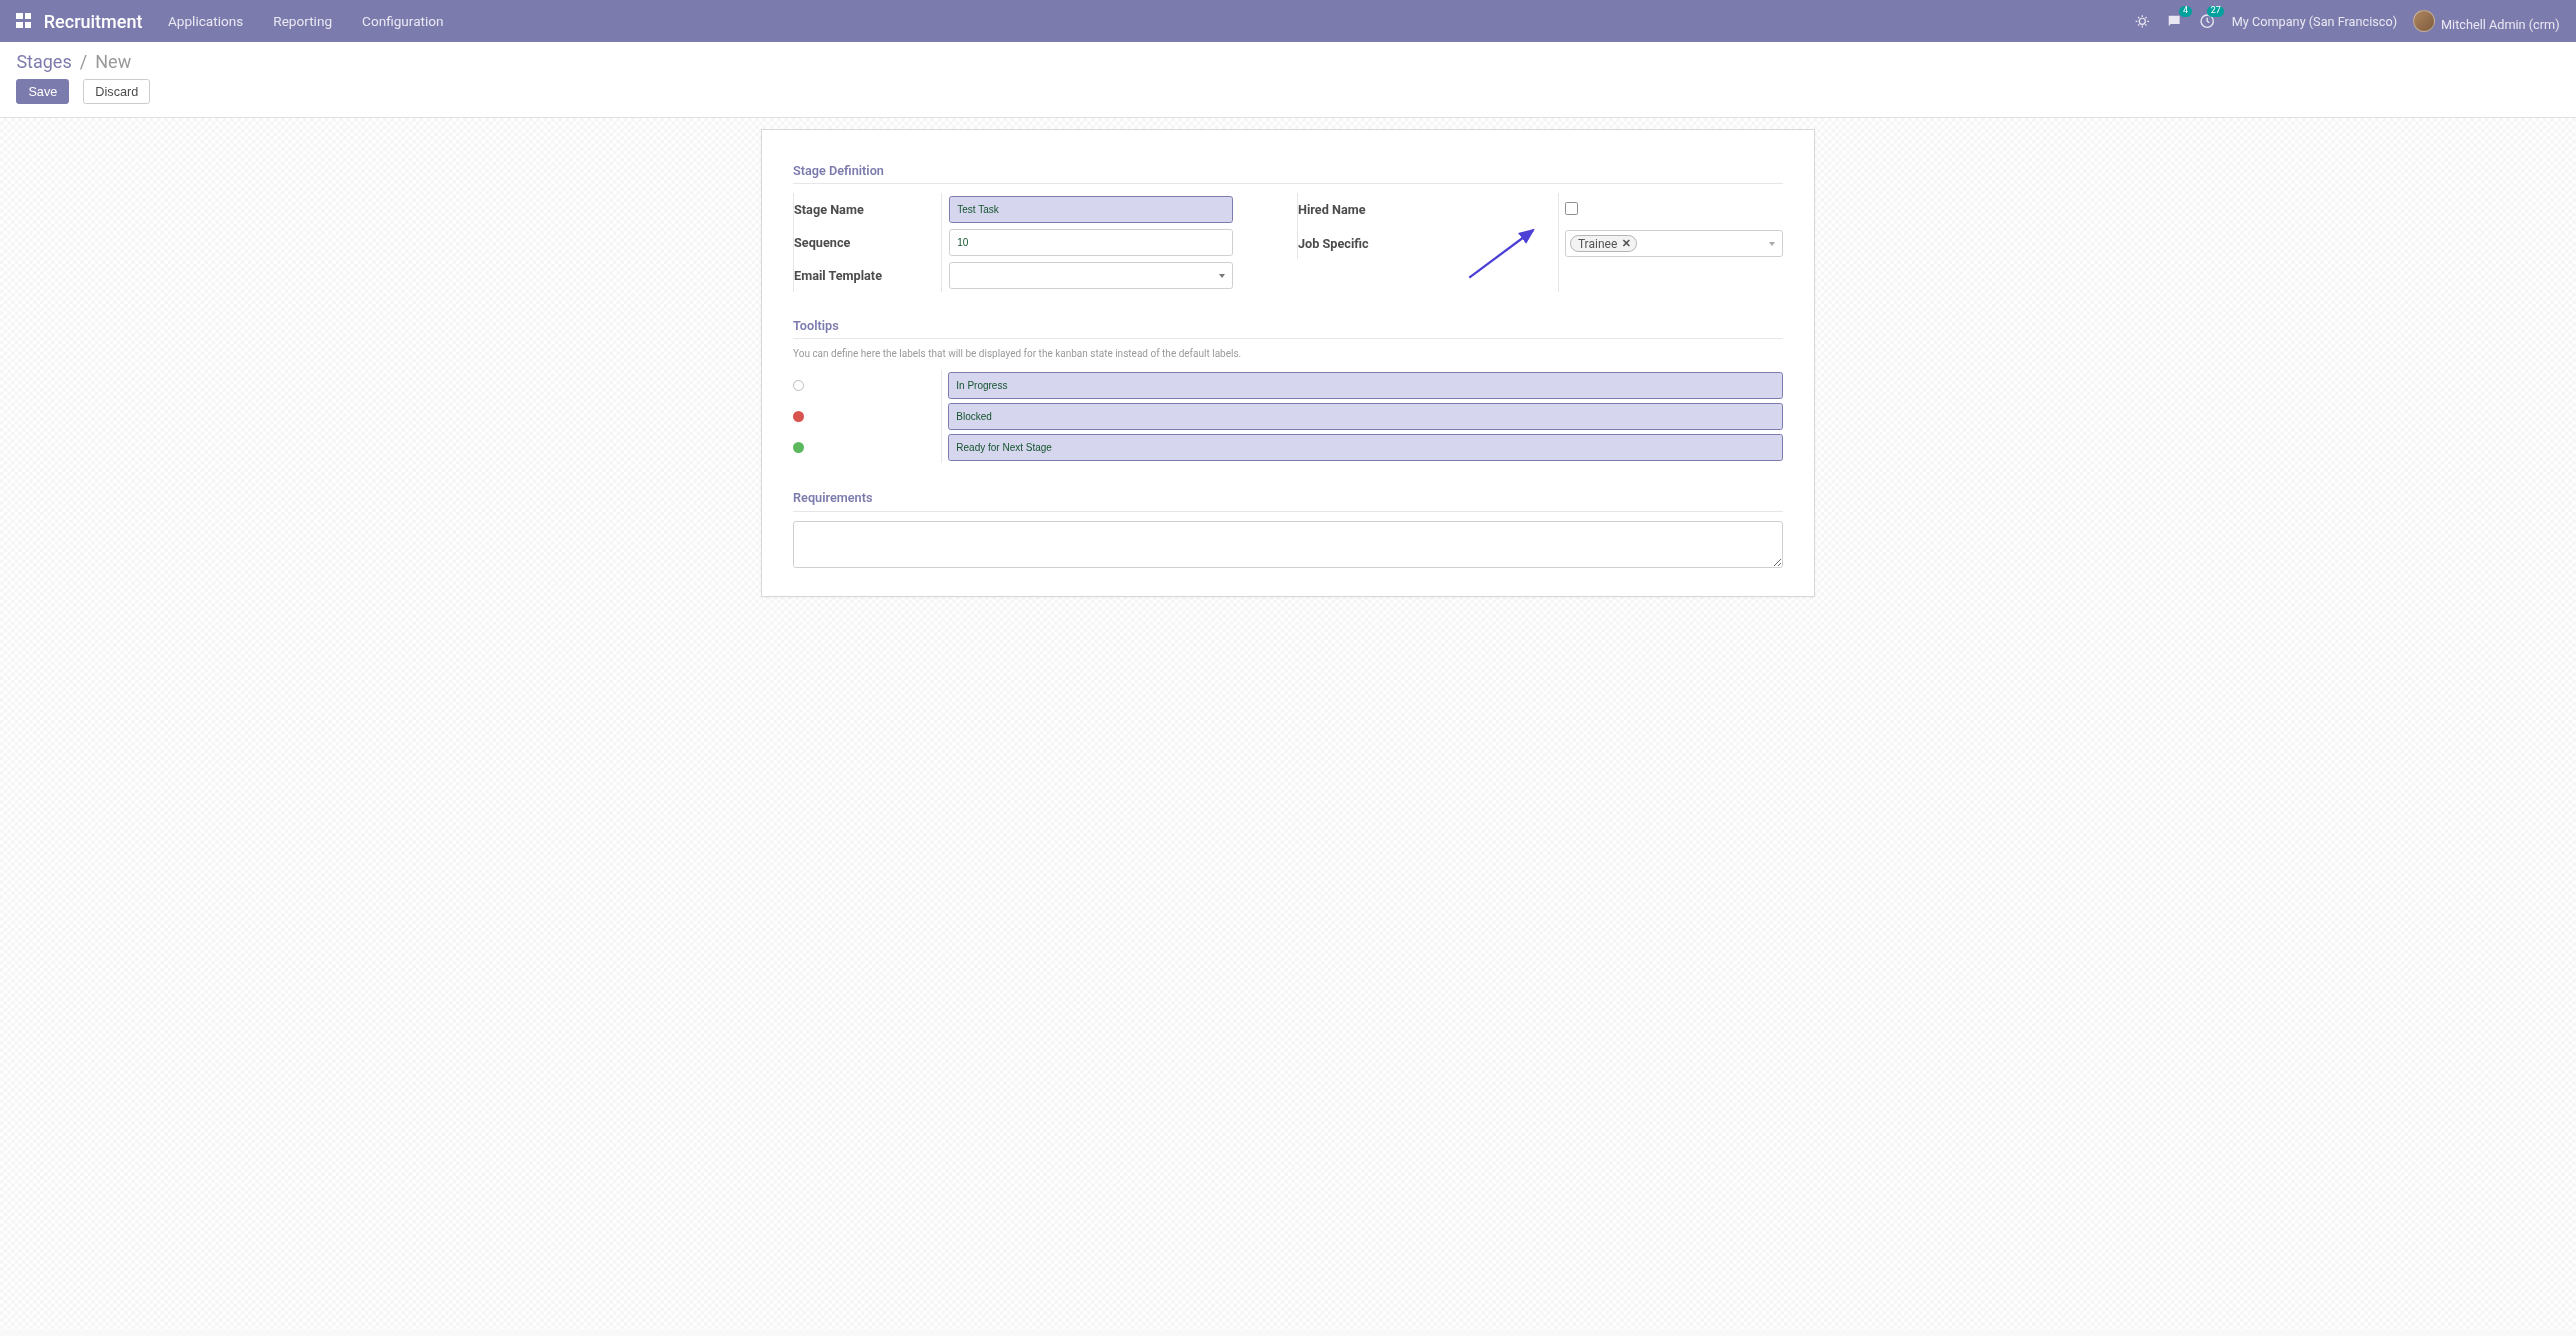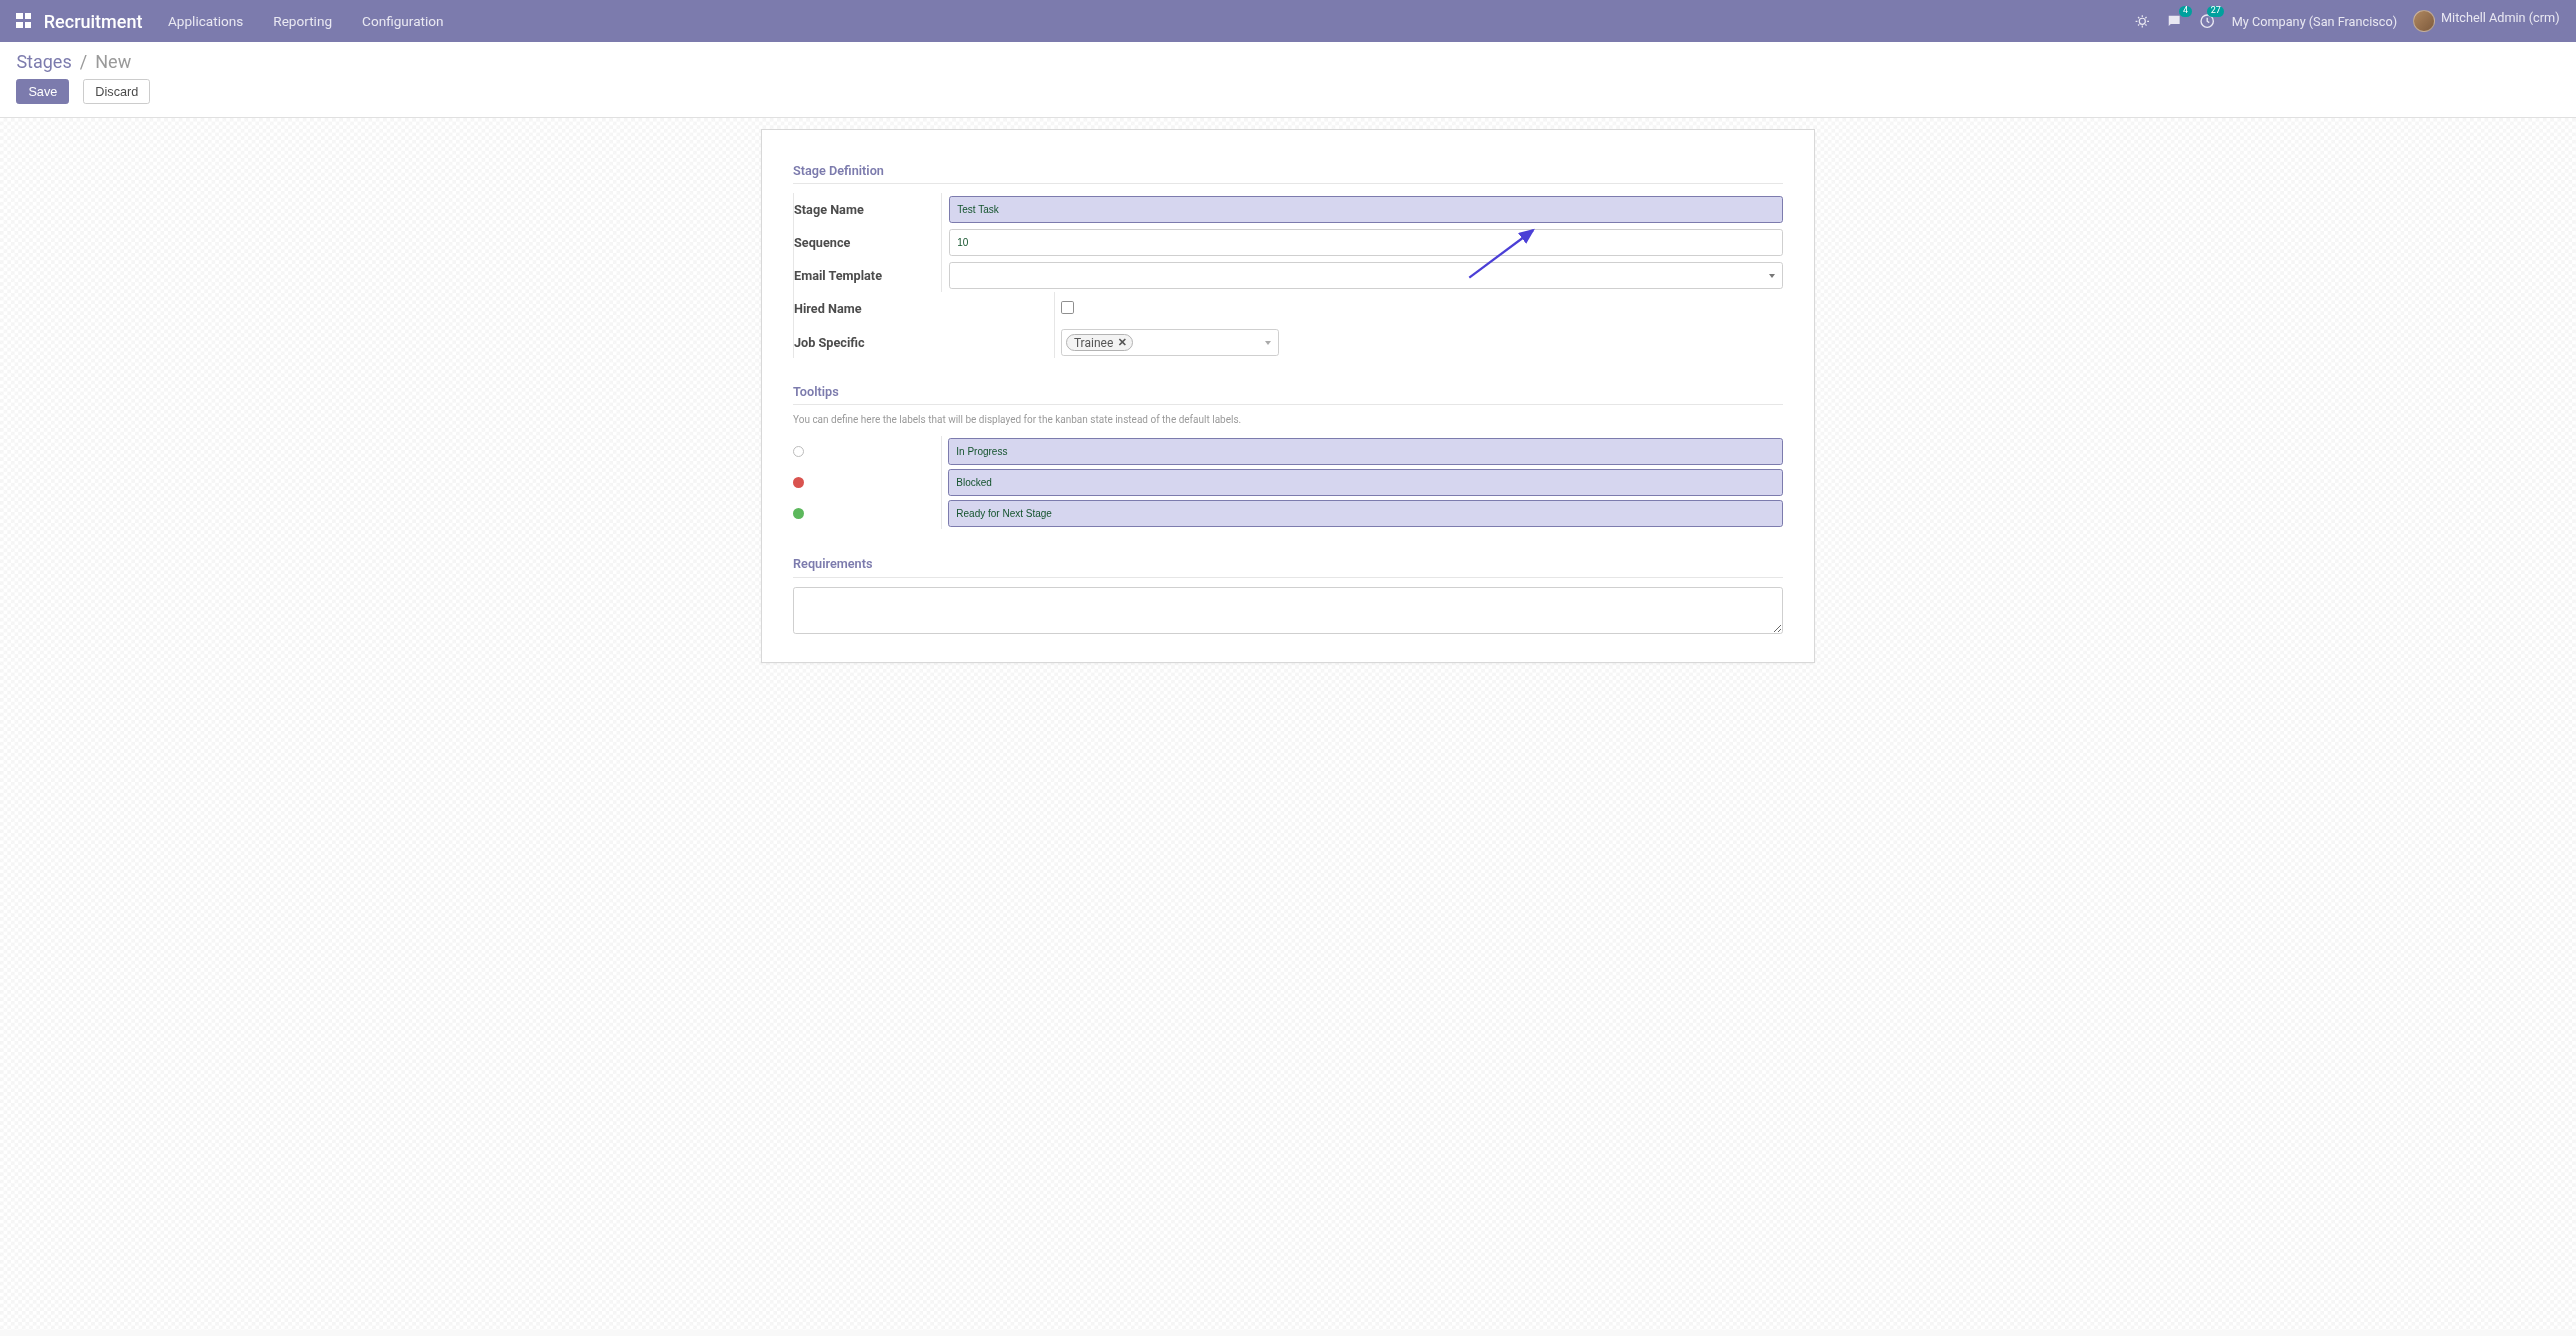--- a/index.html
+++ b/index.html
@@ -61,21 +61,21 @@
     padding: 0.9px 3.6px;
     border-radius: 7.3px;
     line-height: 1.1;
   }
   .avatar {
     width: 22px; height: 22px; border-radius: 50%;
     background: linear-gradient(135deg,#b08860 0%, #7d5a3c 100%);
     display:inline-block; margin-right:5.5px; vertical-align:middle;
     border:0.9px solid rgba(255,255,255,.4);
   }
-  .user { display:flex; align-items:flex-start; cursor:pointer; }
+  .user { display:flex; align-items:flex-end; cursor:pointer; }
 
   
   .controlpanel {
     background: #fff;
     border-bottom: 0.9px solid #e0e0e0;
     padding: 9px 16.4px 12.7px 16.4px;
   }
   .breadcrumb {
     font-size: 18px;
     color: #7c7bad;
@@ -127,21 +127,21 @@
     margin-bottom: 5.5px;
   }
   .section-sep {
     border: none;
     border-top: 0.9px solid #e6e6e6;
     margin-bottom: 9px;
   }
 
   .two-col {
     display: grid;
-    grid-template-columns: 1fr;
+    grid-template-columns: 1fr 1fr;
     column-gap: 64px;
   }
   .field-row {
     display: grid;
     grid-template-columns: 155px 1fr;
     align-items: center;
     min-height: 33px;
   }
   .field-label {
     font-weight: 700;

